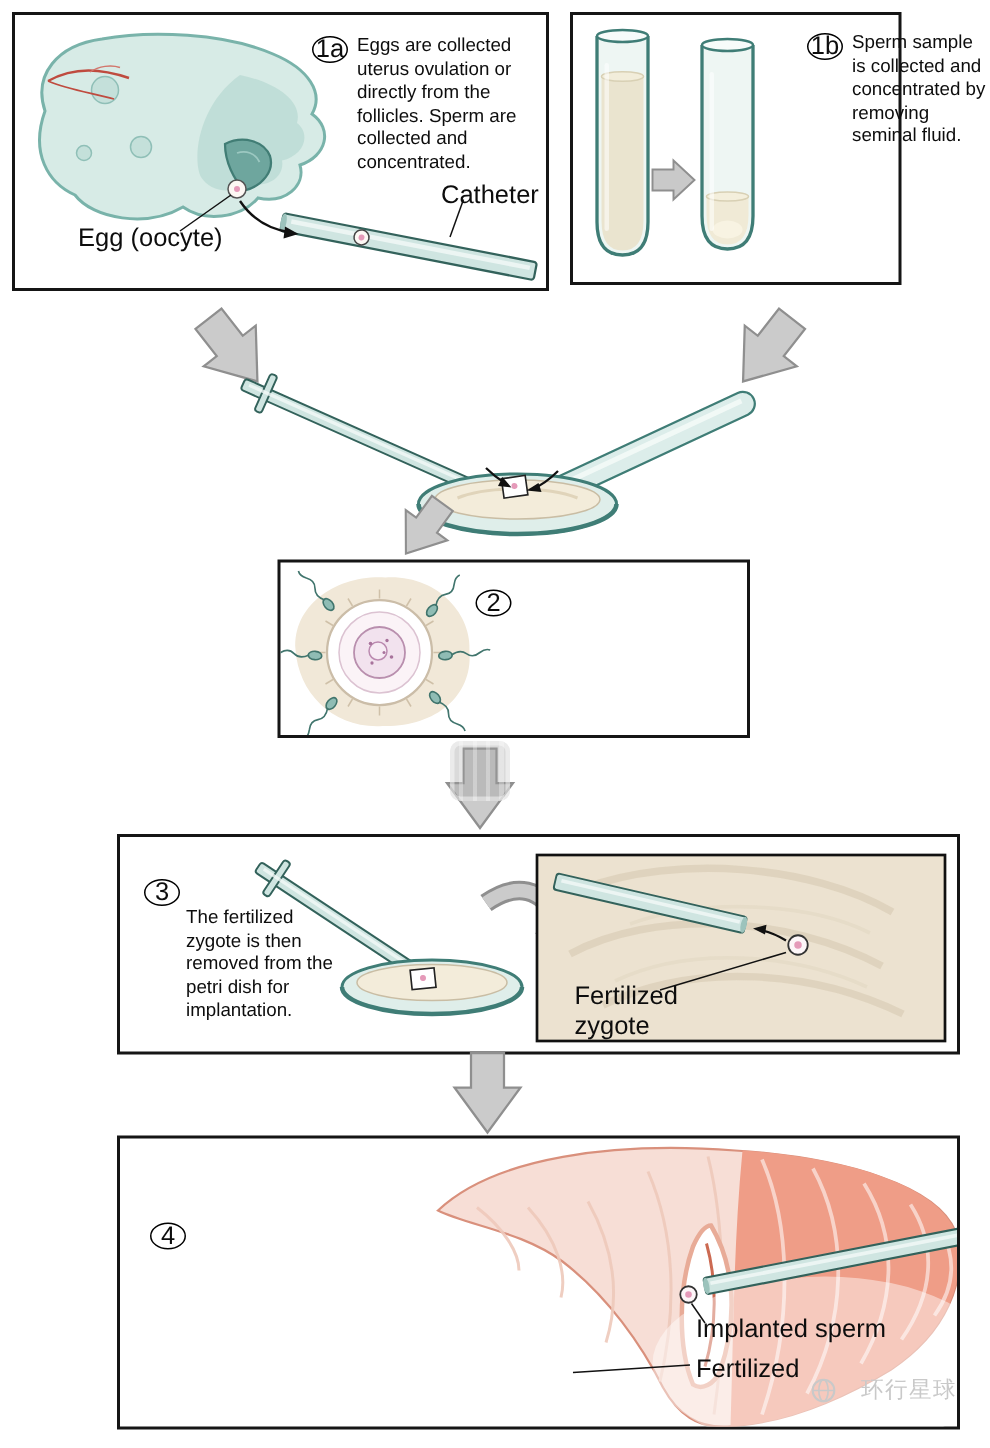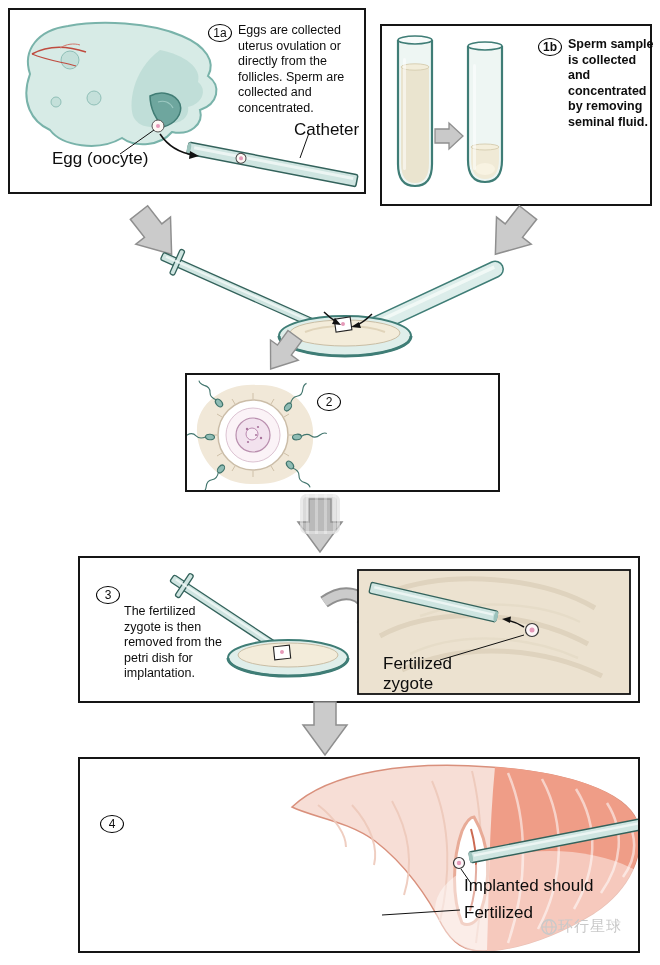--- a/index.html
+++ b/index.html
@@ -3,34 +3,34 @@
 <meta charset="utf-8">
 <style>
   * { margin:0; padding:0; box-sizing:border-box; }
   body { background:#fff; font-family:"Liberation Sans","DejaVu Sans",sans-serif; color:#0d0d0d; }
   .page { position:relative; width:660px; height:965px; background:#ffffff; overflow:hidden; }
   .panel { position:absolute; border:2px solid #151515; background:#fff; }
   .panel > svg { position:absolute; left:0; top:0; }
   .badge {
     position:absolute; width:24px; height:18px; border:1.4px solid #000; border-radius:50%;
     background:#fff; display:flex; align-items:center; justify-content:center;
-    font-size:12px; z-index:3;
+    font-size:17px; z-index:3;
   }
   .step-text { position:absolute; font-size:12.5px; line-height:1.24; z-index:3; }
   .lbl { position:absolute; font-size:17px; line-height:1.15; z-index:3; }
   .abs-svg { position:absolute; }
   .stamp {
     position:absolute; left:300px; top:494px; width:40px; height:40px; border-radius:7px;
     background:rgba(158,158,158,.38);
     box-shadow: inset 0 0 0 3px rgba(255,255,255,.45);
     background-image: repeating-linear-gradient(90deg, transparent 0 6px, rgba(255,255,255,.3) 6px 9px);
     z-index:4;
   }
   .watermark {
-    position:absolute; left:540px; top:917px; display:flex; align-items:center; gap:0;
+    position:absolute; left:540px; top:917px; display:flex; align-items:center; gap:16px;
     color:#c9c9c9; font-size:15px; letter-spacing:1px; z-index:5; white-space:nowrap;
   }
 </style>
 </head>
 <body>
 
 <div class="page">
 
   <div class="panel" style="left:8px; top:8px; width:358px; height:186px;">
     <svg width="354" height="182" viewBox="0 0 354 182">
@@ -63,21 +63,21 @@
       </g>
       <line x1="110" y1="144" x2="144" y2="120" stroke="#111" stroke-width="1"></line>
       <line x1="299" y1="123" x2="290" y2="148" stroke="#111" stroke-width="1"></line>
     </svg>
     <div class="badge" style="left:198px; top:14px;">1a</div>
     <div class="step-text" style="left:228px; top:13px; width:126px;">Eggs are collected uterus ovulation or directly from the follicles. Sperm are collected and concentrated.</div>
     <div class="lbl" style="left:42px; top:139px;">Egg (oocyte)</div>
     <div class="lbl" style="left:284px; top:110px;">Catheter</div>
   </div>
 
-  <div class="panel" style="left:380px; top:24px; width:272px; height:182px;font-weight:bold;">
+  <div class="panel" style="left:380px; top:8px; width:221px; height:182px;">
     <svg width="268" height="178" viewBox="0 0 268 178">
       <g>
         <path d="M 16,14 L 16,138 Q 16,160 33,160 Q 50,160 50,138 L 50,14" fill="#eef6f3" stroke="#3f7d76" stroke-width="2.2"></path>
         <path d="M 19,40 L 19,137 Q 19,157 33,157 Q 47,157 47,137 L 47,40 Q 40,44 33,42 Q 26,40 19,40 Z" fill="#eae4cf"></path>
         <ellipse cx="33" cy="41" rx="14" ry="3.2" fill="#f2edda" stroke="#d8d0b4" stroke-width="1"></ellipse>
         <ellipse cx="33" cy="14" rx="17" ry="4" fill="#f7fbfa" stroke="#3f7d76" stroke-width="1.6"></ellipse>
         <rect x="21" y="32" width="3" height="112" rx="1.5" fill="#ffffff" opacity="0.55"></rect>
       </g>
       <g>
         <path d="M 86,20 L 86,134 Q 86,156 103,156 Q 120,156 120,134 L 120,20" fill="#eef6f3" stroke="#3f7d76" stroke-width="2.2"></path>
@@ -284,21 +284,21 @@
         <ellipse cx="391" cy="98.5" rx="2" ry="5.5" fill="#9cc3bc"></ellipse>
       </g>
       <g>
         <circle cx="379" cy="104" r="5.5" fill="#fdf6f8" stroke="#333" stroke-width="1.2"></circle>
         <circle cx="379" cy="104" r="2.2" fill="#e59ab9"></circle>
       </g>
       <line x1="381" y1="110" x2="390" y2="123" stroke="#111" stroke-width="1"></line>
       <line x1="302" y1="156" x2="380" y2="151" stroke="#111" stroke-width="1"></line>
     </svg>
     <div class="badge" style="left:20px; top:56px;">4</div>
-    <div class="lbl" style="left:384px; top:117px; white-space:nowrap;">Implanted should</div>
+    <div class="lbl" style="left:384px; top:117px; white-space:nowrap;">Implanted sperm</div>
     <div class="lbl" style="left:384px; top:144px; white-space:nowrap;">Fertilized</div>
   </div>
 
   <div class="watermark">
     <svg width="18" height="18" viewBox="0 0 18 18">
       <circle cx="9" cy="9" r="7.2" fill="none" stroke="#c9c9c9" stroke-width="1.4"></circle>
       <ellipse cx="9" cy="9" rx="3.1" ry="7.2" fill="none" stroke="#c9c9c9" stroke-width="1.1"></ellipse>
       <line x1="1.8" y1="9" x2="16.2" y2="9" stroke="#c9c9c9" stroke-width="1.1"></line>
     </svg>
     <span>环行星球</span>

